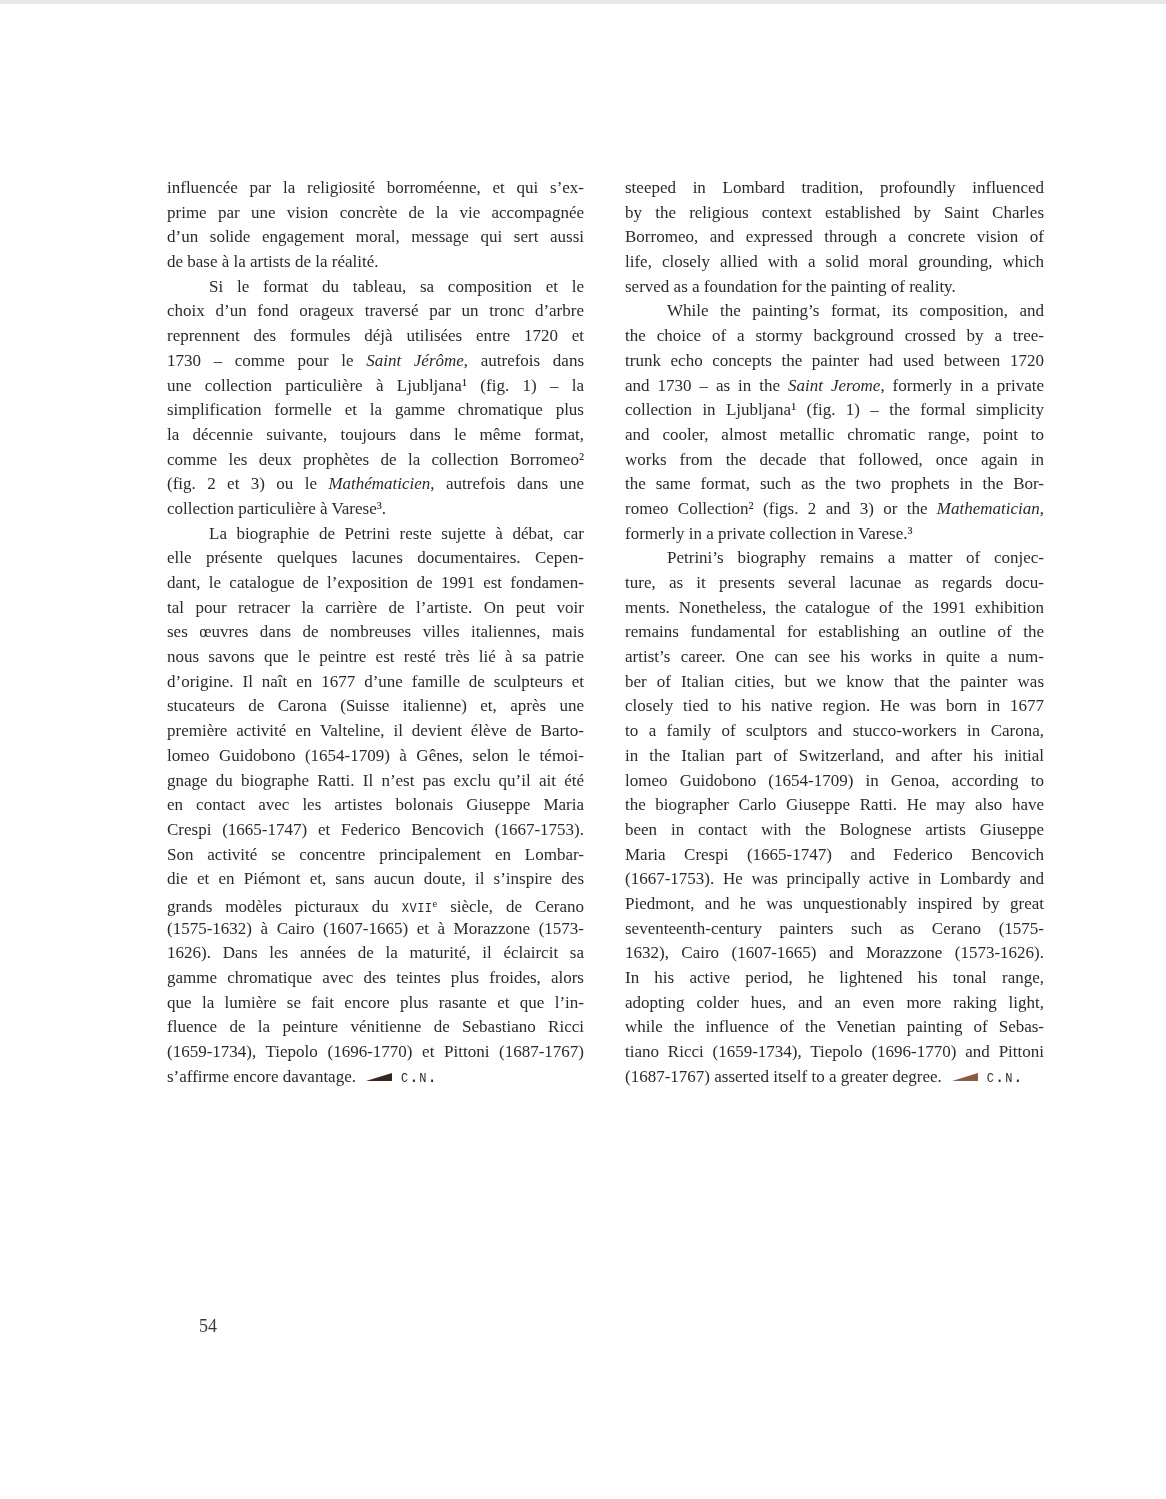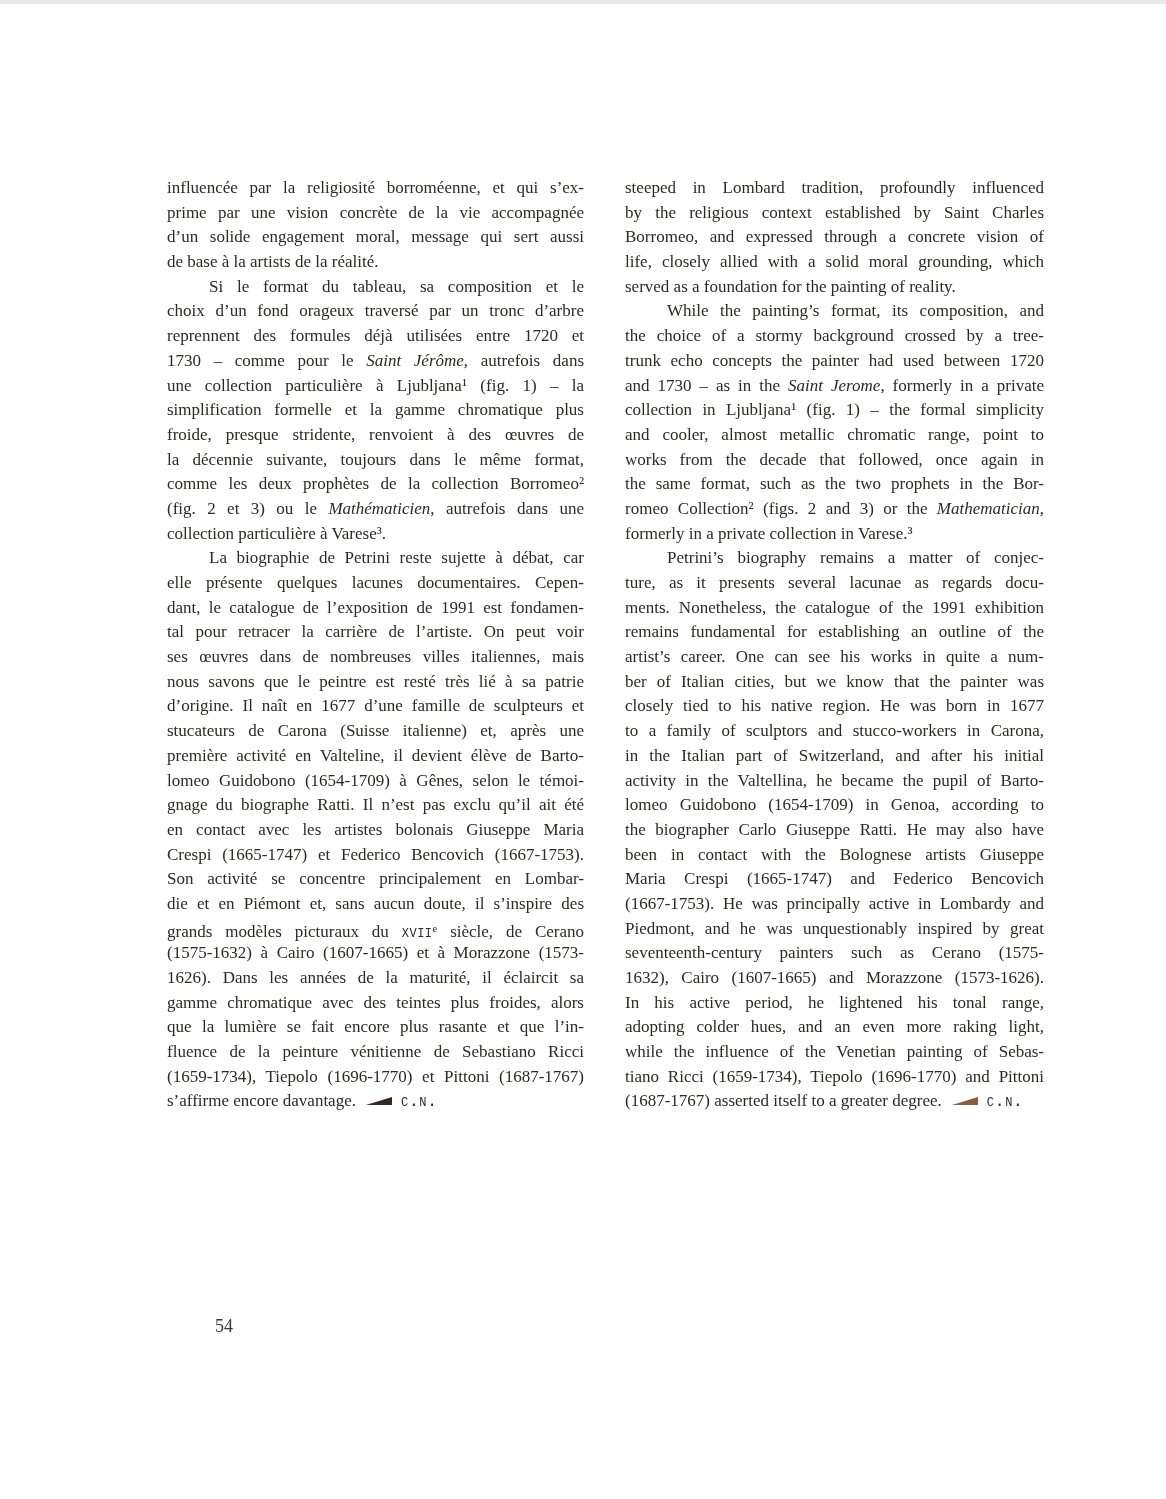--- a/index.html
+++ b/index.html
@@ -35,21 +35,21 @@
   .sup { font-size: 10.5px; vertical-align: 5px; }
   .wedge {
     display: inline-block;
     width: 0; height: 0;
     border-left: 26px solid transparent;
     border-bottom: 8px solid #3a2d22;
     margin: 0 9px 1px 10px;
   }
   .pagenum {
     position: absolute;
-    left: 215px;
+    left: 199px;
     top: 1312px;
     font-size: 18px;
     color: #3a3835;
   }
 </style>
 </head>
 <body>
 
 <div class="page">
   <div class="column col-fr">
@@ -59,21 +59,20 @@
         <div class="line"><span class="">d’un solide engagement moral, message qui sert aussi</span></div>
         <div class="line"><span class="">de base à la artists de la réalité.</span></div>
       </div>
       <div class="para indent">
         <div class="line"><span class="">Si le format du tableau, sa composition et le</span></div>
         <div class="line"><span class="">choix d’un fond orageux traversé par un tronc d’arbre</span></div>
         <div class="line"><span class="">reprennent des formules déjà utilisées entre 1720 et</span></div>
         <div class="line"><span class="">1730 – comme pour le </span><span class="it">Saint Jérôme</span><span class="">, autrefois dans</span></div>
         <div class="line"><span class="">une collection particulière à Ljubljana¹ (fig. 1) – la</span></div>
         <div class="line"><span class="">simplification formelle et la gamme chromatique plus</span></div>
-        <div class="line"><span class="">froide, presque stridente, renvoient à des œuvres de</span></div>
         <div class="line"><span class="">la décennie suivante, toujours dans le même format,</span></div>
         <div class="line"><span class="">comme les deux prophètes de la collection Borromeo²</span></div>
         <div class="line"><span class="">(fig. 2 et 3) ou le </span><span class="it">Mathématicien</span><span class="">, autrefois dans une</span></div>
         <div class="line"><span class="">collection particulière à Varese³.</span></div>
       </div>
       <div class="para indent">
         <div class="line"><span class="">La biographie de Petrini reste sujette à débat, car</span></div>
         <div class="line"><span class="">elle présente quelques lacunes documentaires. Cepen-</span></div>
         <div class="line"><span class="">dant, le catalogue de l’exposition de 1991 est fondamen-</span></div>
         <div class="line"><span class="">tal pour retracer la carrière de l’artiste. On peut voir</span></div>
@@ -121,21 +120,20 @@
       <div class="para indent">
         <div class="line"><span class="">Petrini’s biography remains a matter of conjec-</span></div>
         <div class="line"><span class="">ture, as it presents several lacunae as regards docu-</span></div>
         <div class="line"><span class="">ments. Nonetheless, the catalogue of the 1991 exhibition</span></div>
         <div class="line"><span class="">remains fundamental for establishing an outline of the</span></div>
         <div class="line"><span class="">artist’s career. One can see his works in quite a num-</span></div>
         <div class="line"><span class="">ber of Italian cities, but we know that the painter was</span></div>
         <div class="line"><span class="">closely tied to his native region. He was born in 1677</span></div>
         <div class="line"><span class="">to a family of sculptors and stucco-workers in Carona,</span></div>
         <div class="line"><span class="">in the Italian part of Switzerland, and after his initial</span></div>
-        <div class="line"><span class="">activity in the Valtellina, he became the pupil of Barto-</span></div>
         <div class="line"><span class="">lomeo Guidobono (1654-1709) in Genoa, according to</span></div>
         <div class="line"><span class="">the biographer Carlo Giuseppe Ratti. He may also have</span></div>
         <div class="line"><span class="">been in contact with the Bolognese artists Giuseppe</span></div>
         <div class="line"><span class="">Maria Crespi (1665-1747) and Federico Bencovich</span></div>
         <div class="line"><span class="">(1667-1753). He was principally active in Lombardy and</span></div>
         <div class="line"><span class="">Piedmont, and he was unquestionably inspired by great</span></div>
         <div class="line"><span class="">seventeenth-century painters such as Cerano (1575-</span></div>
         <div class="line"><span class="">1632), Cairo (1607-1665) and Morazzone (1573-1626).</span></div>
         <div class="line"><span class="">In his active period, he lightened his tonal range,</span></div>
         <div class="line"><span class="">adopting colder hues, and an even more raking light,</span></div>

